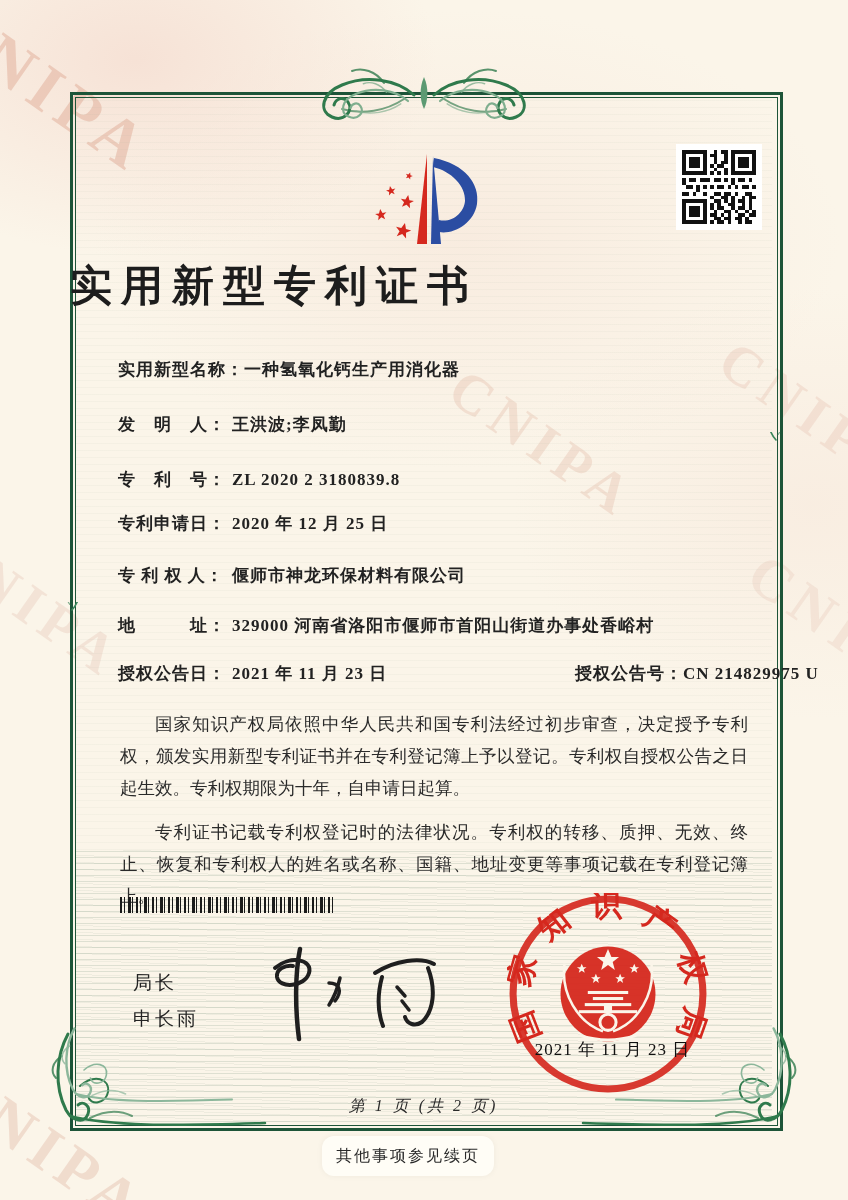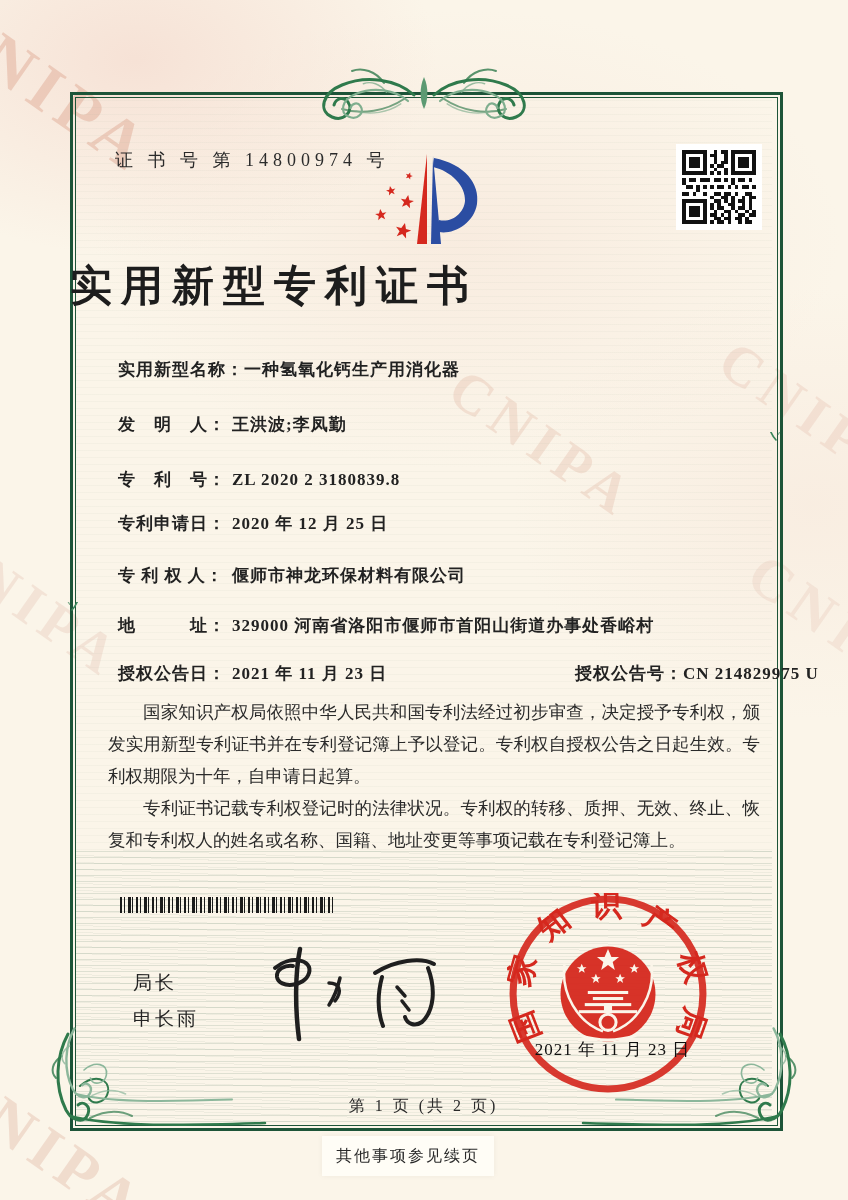--- a/index.html
+++ b/index.html
@@ -30,32 +30,32 @@
   svg.abs{position:absolute;}
   .cert-no{position:absolute;left:115px;top:148px;font-size:18px;letter-spacing:5px;color:#2b2b2b;}
   .title{position:absolute;left:70px;top:258px;width:707px;margin:0;
          font-size:42px;font-weight:600;letter-spacing:9px;color:#1d1d1d;}
   .qr-box{position:absolute;left:676px;top:144px;width:86px;height:86px;background:#fff;}
   .row{position:absolute;left:118px;font-size:17px;letter-spacing:1px;white-space:nowrap;color:#222;font-weight:bold;}
   .row .lab{display:inline-block;min-width:114px;}
   .grant2{position:absolute;left:457px;top:0;}
   .body-text{position:absolute;left:108px;top:696px;width:652px;font-size:17.5px;
       line-height:1.83;text-align:justify;color:#2a2a2a;}
-  .body-text p{margin:0;text-indent:2em;font-family:Liberation Serif, serif;}
+  .body-text p{margin:12px;text-indent:2em;font-family:Liberation Serif, serif;}
   .barcode{position:absolute;left:120px;top:897px;width:216px;height:16px;
      background:repeating-linear-gradient(90deg,#1b1b1b 0 2px,rgba(0,0,0,0) 2px 4px,#1b1b1b 4px 5px,
        rgba(0,0,0,0) 5px 8px,#1b1b1b 8px 11px,rgba(0,0,0,0) 11px 12px,#1b1b1b 12px 13px,rgba(0,0,0,0) 13px 16px);}
   .sig-title{position:absolute;left:133px;top:970px;font-size:19px;letter-spacing:3px;}
   .sig-name{position:absolute;left:133px;top:1006px;font-size:19px;letter-spacing:3px;}
   .seal-date{position:absolute;left:515px;top:1038px;width:195px;text-align:center;
       font-size:17px;color:#101010;letter-spacing:1px;z-index:6;}
   .page-info{position:absolute;left:70px;top:1096px;width:707px;text-align:center;
-      font-size:16px;letter-spacing:3px;color:#2a2a2a;}
+      font-size:16px;letter-spacing:3px;color:#2a2a2a;font-style:italic;}
   .note-box{position:absolute;left:322px;top:1136px;width:172px;height:40px;background:#fffdf6;
-      box-shadow:0 0 6px rgba(0,0,0,.05);display:flex;align-items:center;justify-content:center;}
+      box-shadow:0 0 6px rgba(0,0,0,.05);display:flex;align-items:center;justify-content:center;border-radius:12px;}
   .note-box span{font-size:16px;letter-spacing:2px;color:#2a2a2a;}
 </style>
 </head>
 <body>
 
 <svg width="0" height="0" style="position:absolute" aria-hidden="true">
   <defs>
     <g id="st">
       <polygon points="0,-10 2.94,-3.09 9.51,-3.09 4.05,1.18 5.88,8.09 0,3.82 -5.88,8.09 -4.05,1.18 -9.51,-3.09 -2.94,-3.09"></polygon>
     </g>
@@ -123,21 +123,20 @@
     <g style="color:#3a855a">
         <use href="#fl" transform="translate(24,8) rotate(90) scale(0.55)"></use>
       </g>
   </svg>
   <svg class="abs" style="left:752px;top:432px" width="48" height="72" viewBox="0 0 48 72">
     <g style="color:#3a855a">
         <use href="#fl" transform="translate(24,8) rotate(90) scale(0.55,-0.55)"></use>
       </g>
   </svg>
 
-  <div class="cert-no">证 书 号 第 14800974 号</div>
 
   <svg class="abs" style="left:338px;top:146px" width="172" height="106" viewBox="0 0 172 106">
     <path d="M89,8 L79,98 L89,98 Z" fill="#d5281e"></path>
     <path d="M95,10 L93,98 L103,98 Z" fill="#2b4da2"></path>
     <path d="M96,12 C127,18 142,38 139,58 C136,78 114,89 101,86 L101,74 C114,77 126,67 127,55 C128,40 113,25 95,21 Z" fill="#2b4da2"></path>
     <g fill="#d5281e">
       <use href="#st" transform="translate(71,30) scale(0.38) rotate(18)"></use>
       <use href="#st" transform="translate(53,45) scale(0.5) rotate(-12)"></use>
       <use href="#st" transform="translate(69,56) scale(0.7) rotate(10)"></use>
       <use href="#st" transform="translate(43,69) scale(0.6) rotate(-8)"></use>

